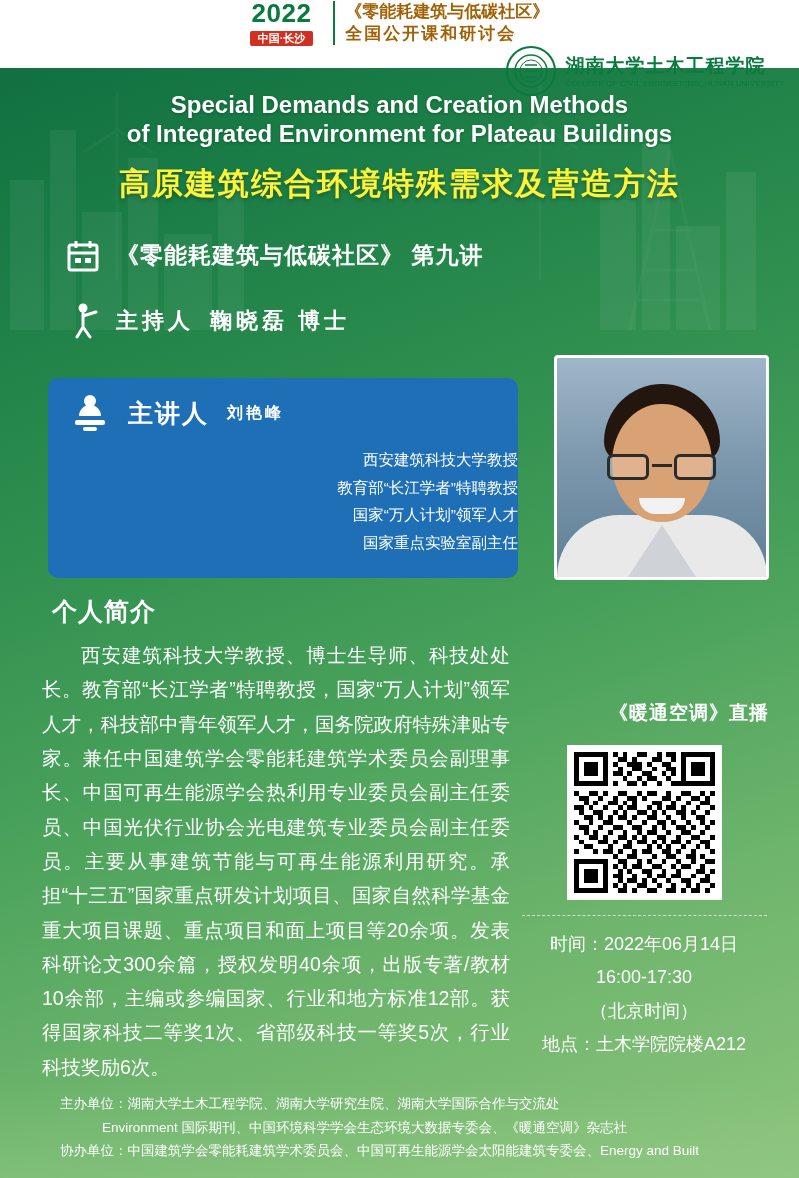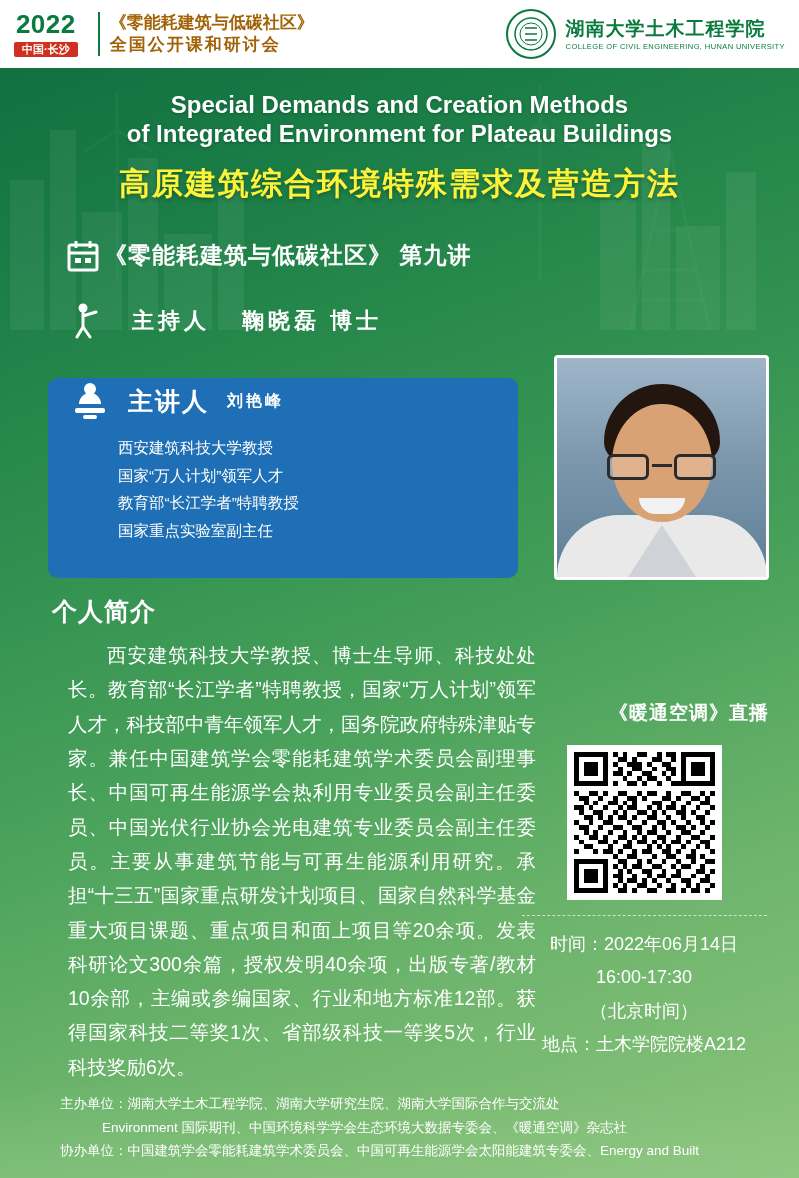--- a/index.html
+++ b/index.html
@@ -16,21 +16,21 @@
   }
   
   .skyline { position: absolute; left: 0; top: 70px; width: 100%; height: 260px; opacity: .16; }
   .skyline .b { position: absolute; bottom: 0; background: #ffffff; opacity: .35; }
   .wind { position: absolute; opacity: .22; }
 
   
   .header {
     position: relative; z-index: 5;
     height: 68px; background: #ffffff;
-    display: flex; align-items: center; padding: 0 14px;
+    display: flex; align-items: center; padding: 0 14px; flex-direction: column;
   }
   .hdr-left { display: flex; align-items: center; }
   .year-block { text-align: center; color: #0a7a3f; line-height: 1; padding-right: 10px; }
   .year-block .yr { font-size: 26px; font-weight: bold; letter-spacing: .5px; }
   .year-block .city {
     margin-top: 5px; font-size: 11px; font-weight: bold; color: #ffffff;
     background: #d03020; padding: 2px 8px; border-radius: 2px; display: inline-block;
   }
   .divider-v { width: 2px; height: 44px; background: #0a7a3f; margin: 0 10px; }
   .hdr-title { color: #a16207; font-weight: bold; line-height: 1.32; font-size: 17px; }
@@ -53,38 +53,39 @@
     text-shadow: 0 1px 3px rgba(0,0,0,.25);
   }
   .cn-title {
     margin-top: 14px; color: #fff33a; font-size: 31px; font-weight: bold; letter-spacing: 2px;
     text-shadow: 0 2px 4px rgba(0,0,0,.3);
   }
 
   
   .row-series {
     position: relative; z-index: 5;
-    display: flex; align-items: center; gap: 4px;
+    display: flex; align-items: center; gap: 16px;
     margin: 34px 0 0 66px;
   }
   .row-series .txt { color: #ffffff; font-size: 23px; font-weight: bold; letter-spacing: 1px; }
 
   
   .row-host {
     position: relative; z-index: 5;
-    display: flex; align-items: center; gap: 32px;
+    display: flex; align-items: center; gap: 16px;
     margin: 30px 0 0 70px;
   }
   .row-host .txt { color: #ffffff; font-size: 22px; font-weight: bold; letter-spacing: 4px; }
 
   
   .speaker-card {
     position: absolute; left: 48px; top: 378px; width: 470px; height: 200px;
     background: #1e6fb5; border-radius: 10px; z-index: 4;
-    padding: 4px 0 0 22px;
+    padding: 16px 0 0 22px;
+    text-align: right;
   }
   .speaker-head { display: flex; align-items: center; gap: 18px; }
   .speaker-head .lbl { color: #ffffff; font-size: 25px; font-weight: bold; letter-spacing: 2px; }
   .speaker-head .nm { color: #ffffff; font-size: 16px; font-weight: bold; letter-spacing: 3px; }
   .speaker-lines { margin: 14px 0 0 48px; color: #ffffff; font-size: 15.5px; line-height: 1.78; }
 
   .photo {
     position: absolute; right: 30px; top: 355px; width: 215px; height: 225px;
     border: 3px solid #ffffff; border-radius: 4px; z-index: 6; overflow: hidden;
     background: linear-gradient(180deg, #9fb6c9 0%, #7d98ad 45%, #5e7f96 100%);
@@ -102,21 +103,21 @@
   .photo .body { position: absolute; bottom: 0; left: 50%; transform: translateX(-50%); width: 210px; height: 62px; background: #e9e9ea; border-radius: 70px 70px 0 0; }
   .photo .collar { position: absolute; bottom: 0; left: 50%; transform: translateX(-50%); width: 0; height: 0;
     border-left: 34px solid transparent; border-right: 34px solid transparent; border-bottom: 52px solid #cfd2d6; }
 
   
   .bio-title {
     position: absolute; left: 52px; top: 595px; z-index: 5;
     color: #ffffff; font-size: 25px; font-weight: bold; letter-spacing: 1px;
   }
   .bio-text {
-    position: absolute; left: 68px; top: 638px; width: 468px; z-index: 5;
+    position: absolute; left: 42px; top: 638px; width: 468px; z-index: 5;
     color: #ffffff; font-size: 19.5px; line-height: 1.76; text-indent: 2em; text-align: justify;
   }
 
   
   .live-label {
     position: absolute; right: 30px; top: 700px; width: 250px; text-align: right; z-index: 5;
     color: #ffffff; font-size: 19px; font-weight: bold; letter-spacing: 1px;
   }
   .qr {
     position: absolute; right: 77px; top: 745px; width: 155px; height: 155px;
@@ -234,22 +235,22 @@
         <circle cx="20" cy="7" r="6" fill="#fff"></circle>
         <path d="M9 22 a11 11 0 0 1 22 0 z" fill="#fff"></path>
         <rect x="5" y="26" width="30" height="5" rx="2" fill="#fff"></rect>
         <rect x="13" y="33" width="14" height="4" rx="2" fill="#fff"></rect>
       </svg>
       <div class="lbl">主讲人</div>
       <div class="nm">刘艳峰</div>
     </div>
     <div class="speaker-lines">
       <div>西安建筑科技大学教授</div>
+      <div>教育部“长江学者”特聘教授</div>
       <div>国家“万人计划”领军人才</div>
-      <div>教育部“长江学者”特聘教授</div>
       <div>国家重点实验室副主任</div>
     </div>
   </div>
 
   <div class="photo">
     <div class="body"></div>
     <div class="collar"></div>
     <div class="face hair"></div>
     <div class="face skin"></div>
     <div class="glass-l"></div>

